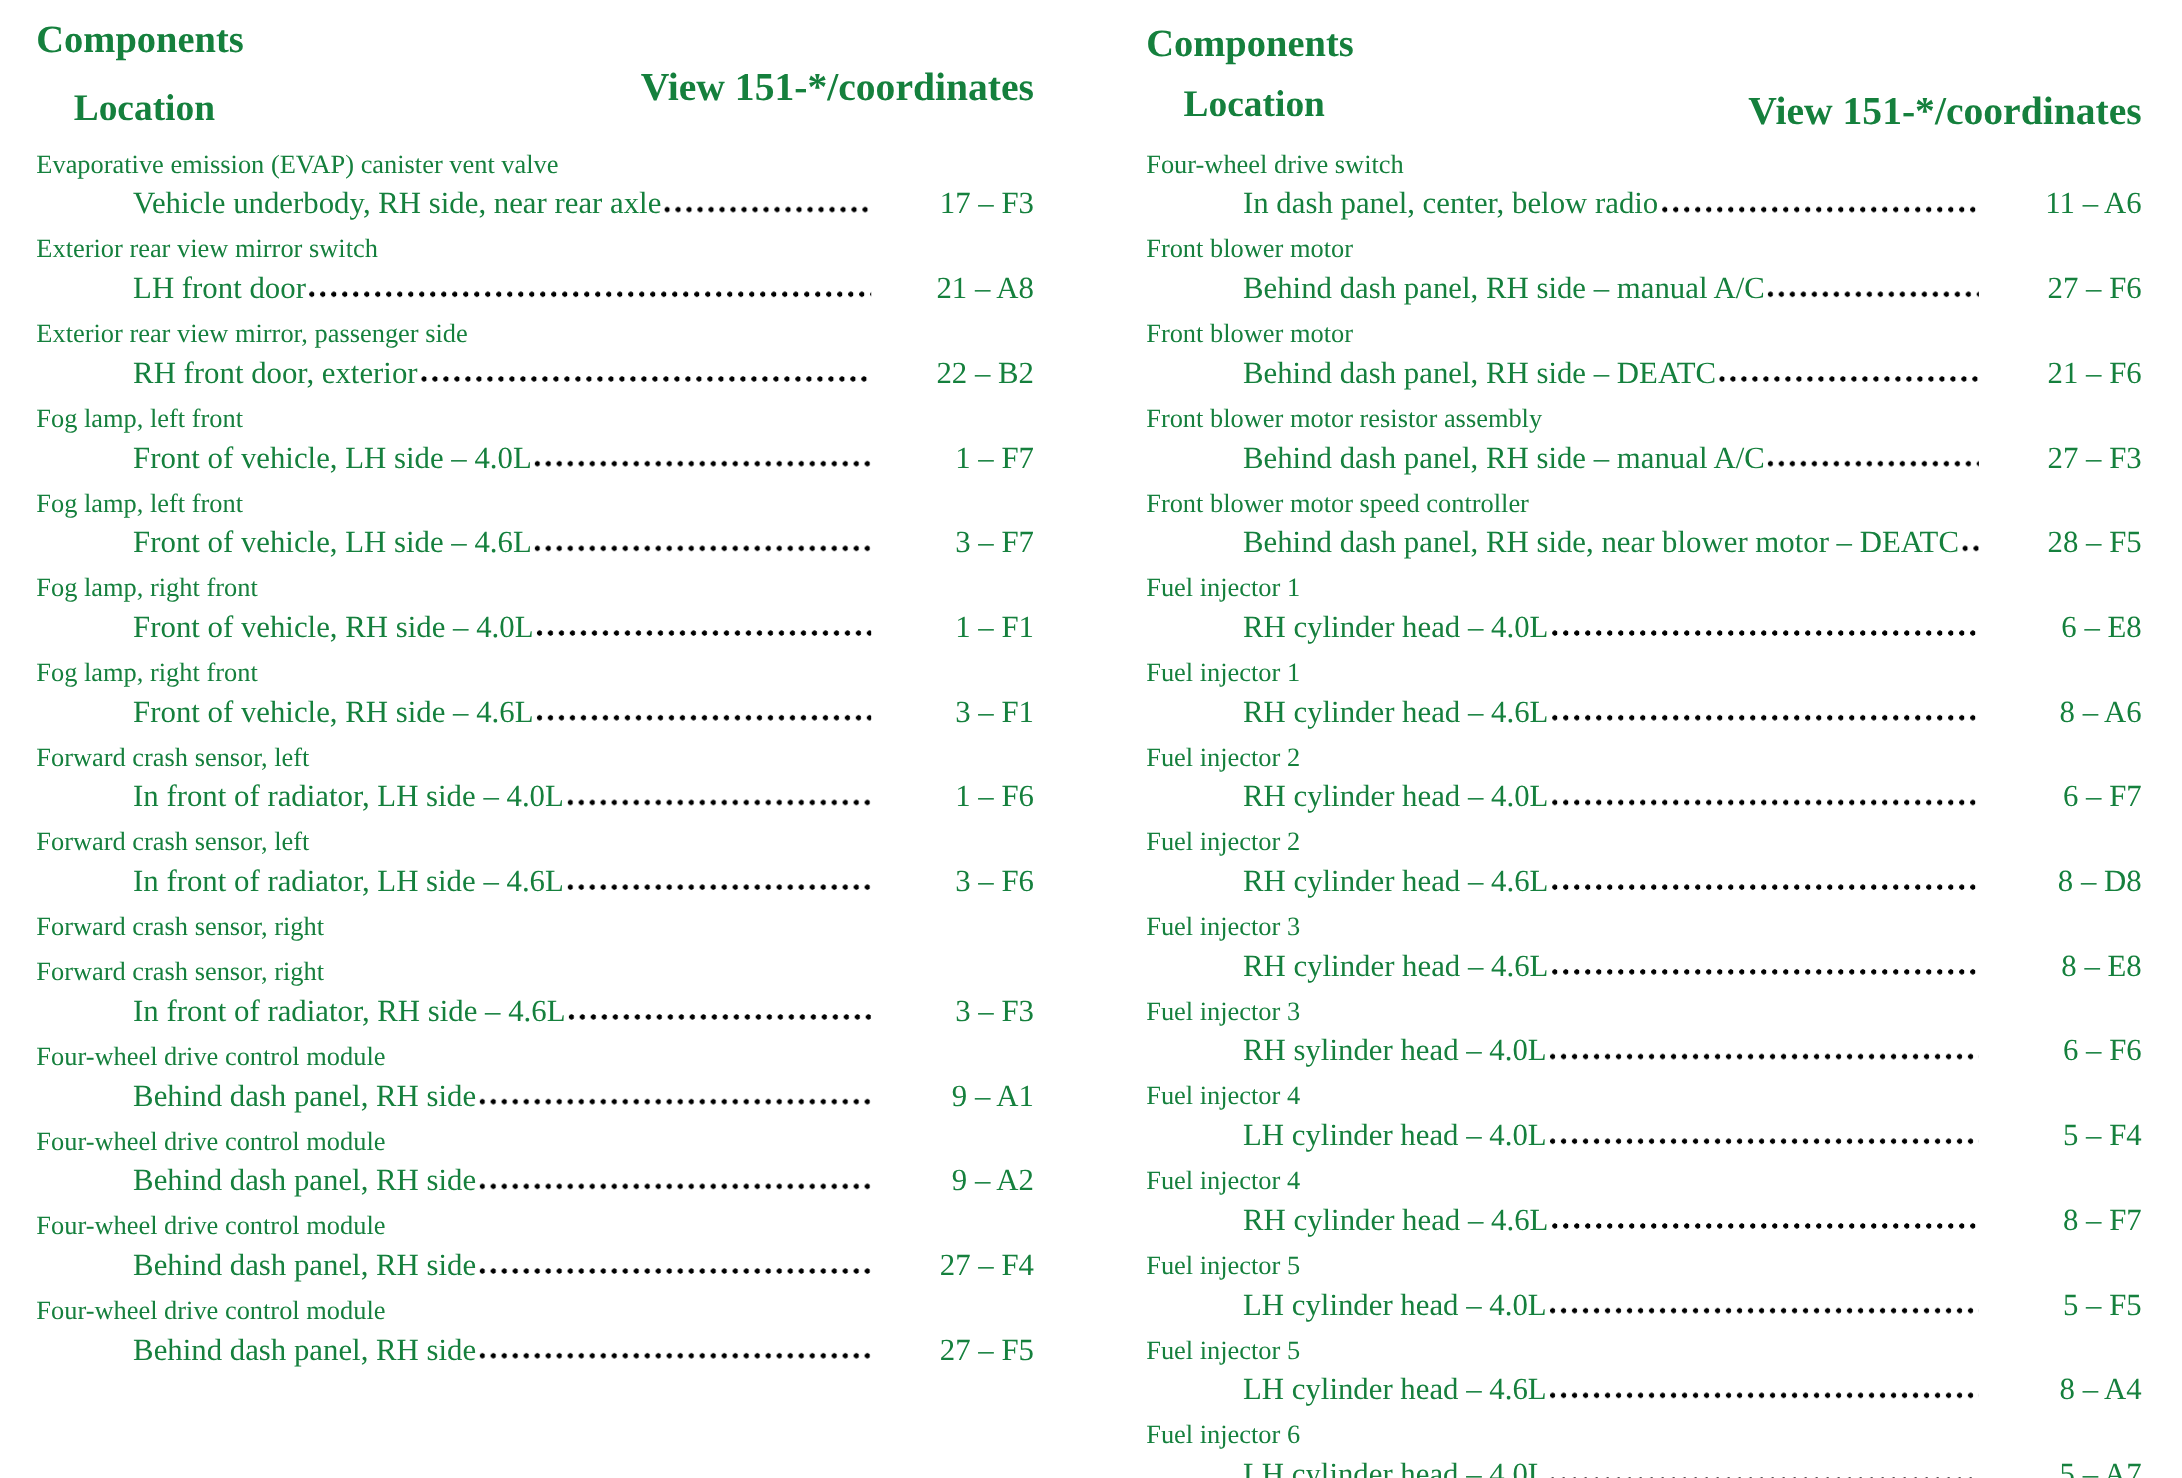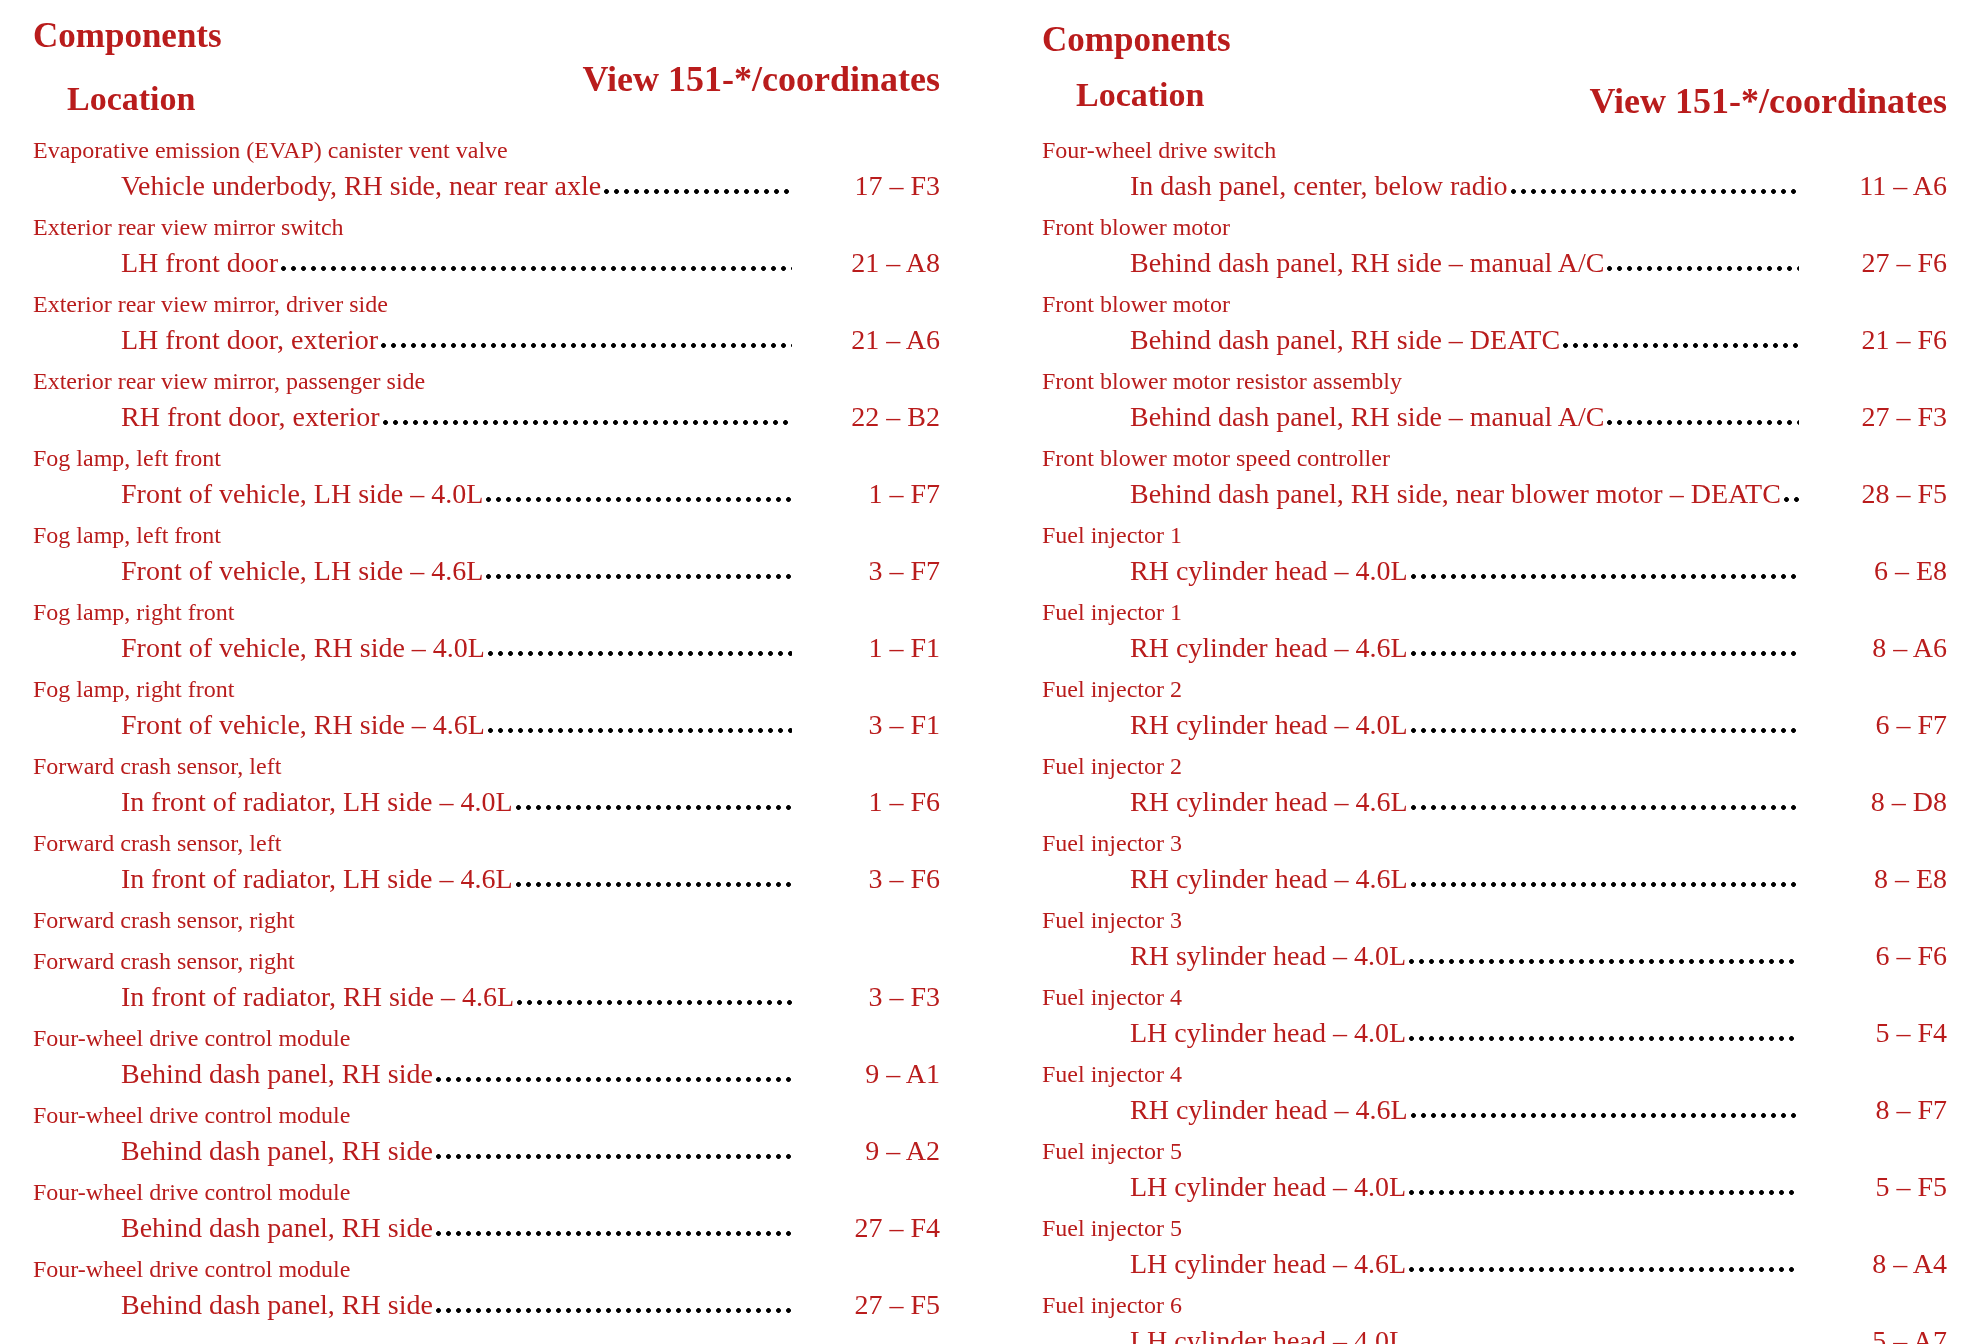--- a/index.html
+++ b/index.html
@@ -5,21 +5,21 @@
   html, body {
     margin: 0;
     padding: 0;
     background: #ffffff;
   }
   .page {
     position: relative;
     width: 1984px;
     height: 1344px;
     background: #ffffff;
-    color: #b91c1c;
+    color: #15803d;
     font-family: "Liberation Serif", "DejaVu Serif", serif;
     overflow: hidden;
   }
   .col {
     position: absolute;
     top: 0;
   }
   .col-left  { left: 33px;  width: 907px; }
   .col-right { left: 1042px; width: 905px; }
 
@@ -104,28 +104,20 @@
         </div>
         <div class="entry">
           <div class="comp-name">Exterior rear view mirror switch</div>
           <div class="loc-line">
             <span class="loc-text">LH front door</span>
             <span class="leader"></span>
             <span class="coord">21 – A8</span>
           </div>
         </div>
         <div class="entry">
-          <div class="comp-name">Exterior rear view mirror, driver side</div>
-          <div class="loc-line">
-            <span class="loc-text">LH front door, exterior</span>
-            <span class="leader"></span>
-            <span class="coord">21 – A6</span>
-          </div>
-        </div>
-        <div class="entry">
           <div class="comp-name">Exterior rear view mirror, passenger side</div>
           <div class="loc-line">
             <span class="loc-text">RH front door, exterior</span>
             <span class="leader"></span>
             <span class="coord">22 – B2</span>
           </div>
         </div>
         <div class="entry">
           <div class="comp-name">Fog lamp, left front</div>
           <div class="loc-line">

